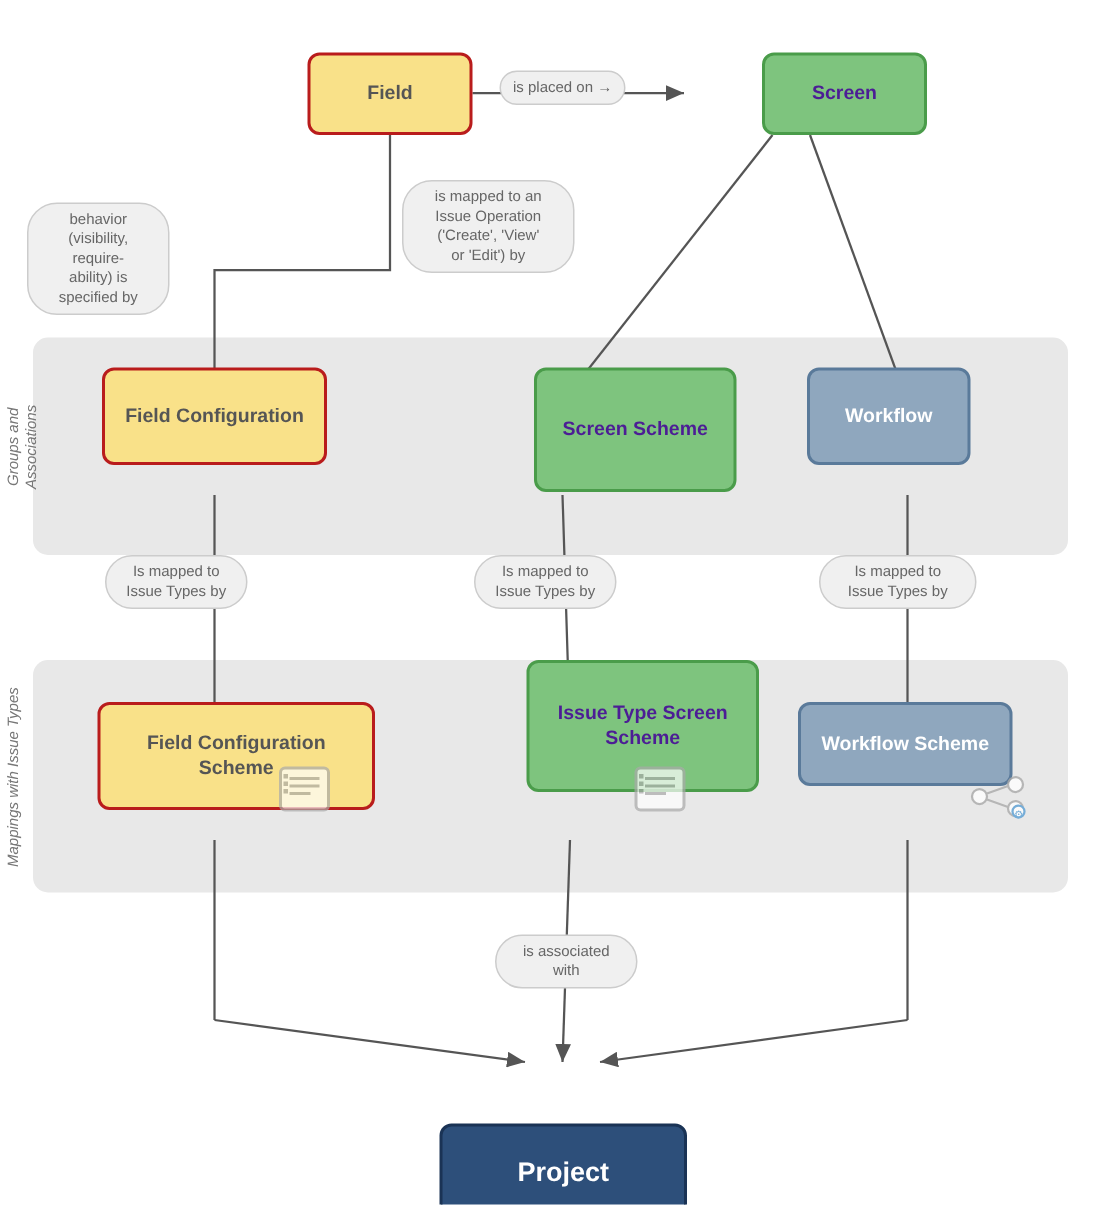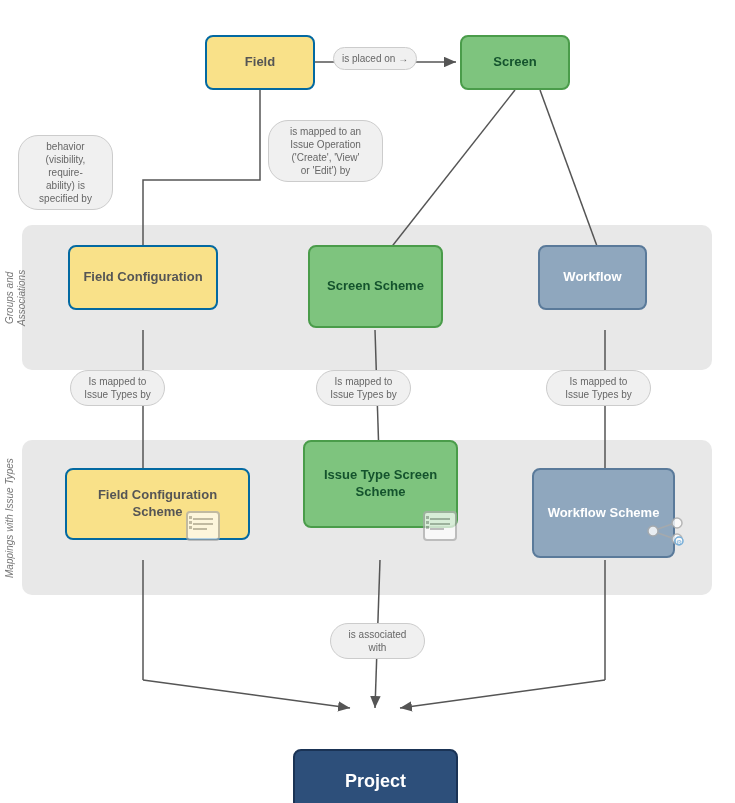--- a/index.html
+++ b/index.html
@@ -28,28 +28,29 @@
       text-align: center;
       font-weight: bold;
       font-size: 13px;
       position: absolute;
       padding: 10px;
       line-height: 1.3;
     }
 
     .box-yellow {
       background: #f9e189;
-      border: 2px solid #0369a1;
+      border: 2px solid #b91c1c;
       color: #555;
     }
 
     .box-green {
       background: #7ec47e;
       border: 2px solid #4a9c4a;
-      color: #14532d;
+      color: #4c1d95;
+      margin-left: 48px;
     }
 
     .box-blue-gray {
       background: #8fa7be;
       border: 2px solid #5a7a9a;
       color: #fff;
     }
 
     .box-dark-blue {
       background: #2d4f7a;
@@ -177,21 +178,21 @@
   </div>
 
   <div class="box box-yellow" style="left:65px; top:468px; width:185px; height:72px;">
     <span>Field Configuration Scheme</span>
   </div>
 
   <div class="box box-green" style="left:303px; top:440px; width:155px; height:88px;">
     <span>Issue Type Screen Scheme</span>
   </div>
 
-  <div class="box box-blue-gray" style="left:532px; top:468px; width:143px; height:90px;">
+  <div class="box box-blue-gray" style="left:532px; top:468px; width:143px; height:56px;">
     <span>Workflow Scheme</span>
   </div>
 
   <div class="box box-dark-blue" style="left:293px; top:712px; width:165px; height:65px;margin-top:37px;">
     <span>Project</span>
   </div>
 
   <div style="position:absolute; left:185px; top:510px; font-size:30px; color:#aaa; opacity:0.7;">
     <svg width="36" height="32" viewBox="0 0 36 32" fill="none">
       <rect x="2" y="2" width="32" height="28" rx="3" stroke="#aaa" stroke-width="2" fill="#fff"></rect>

